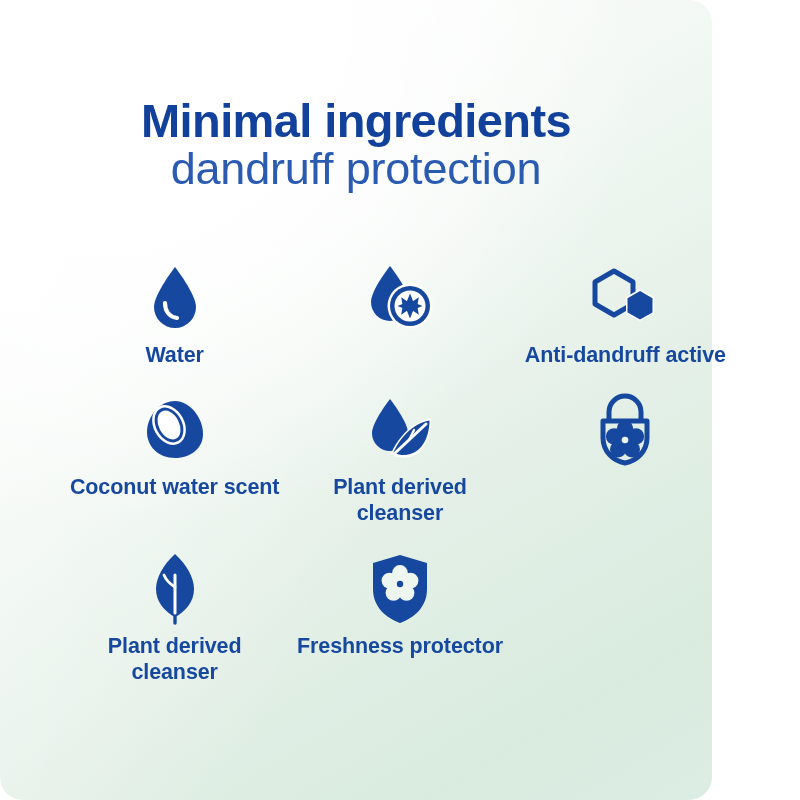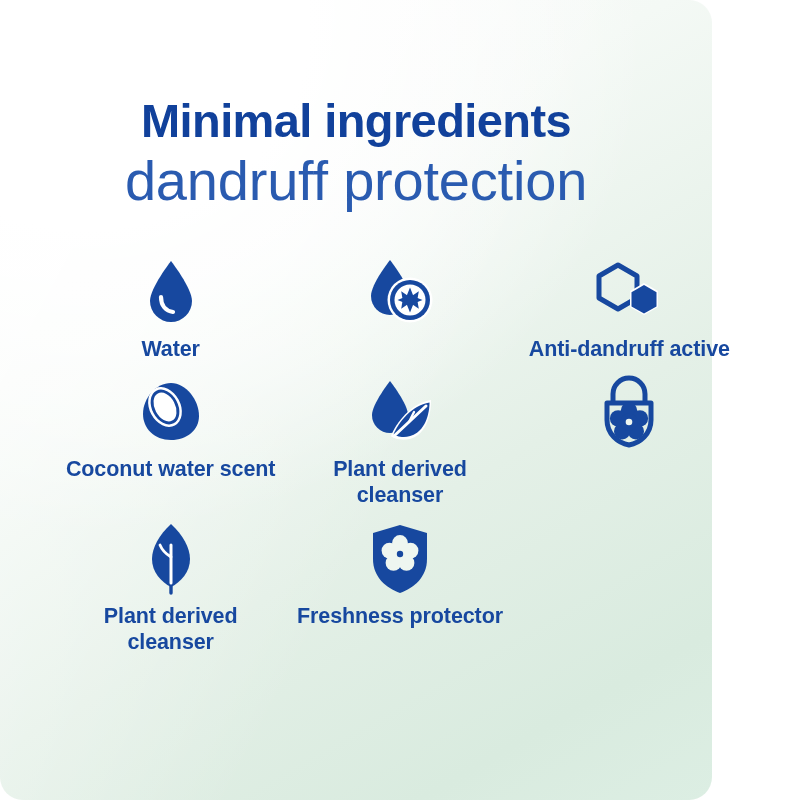--- a/index.html
+++ b/index.html
@@ -42,38 +42,37 @@
   .title-main {
     display: block;
     font-size: 47px;
     font-weight: 700;
     letter-spacing: -0.6px;
     color: #11419b;
     line-height: 1.05;
   }
   .title-sub {
     display: block;
-    margin-top: 6px;
-    font-size: 56px;
+    margin-top: 0;
+    font-size: 45px;
     font-weight: 300;
     letter-spacing: -0.2px;
     color: #2a5bb0;
     line-height: 1.08;
   }
 
   .grid {
     position: absolute;
-    top: 254px;
+    top: 260px;
     left: 62px;
     width: 676px;
     display: grid;
     grid-template-columns: repeat(3, 1fr);
     row-gap: 24px;
     column-gap: 0px;
-    gap: 12px;
   }
 
   .cell {
     display: flex;
     flex-direction: column;
     align-items: center;
     justify-content: flex-start;
   }
 
   .icon-box {

